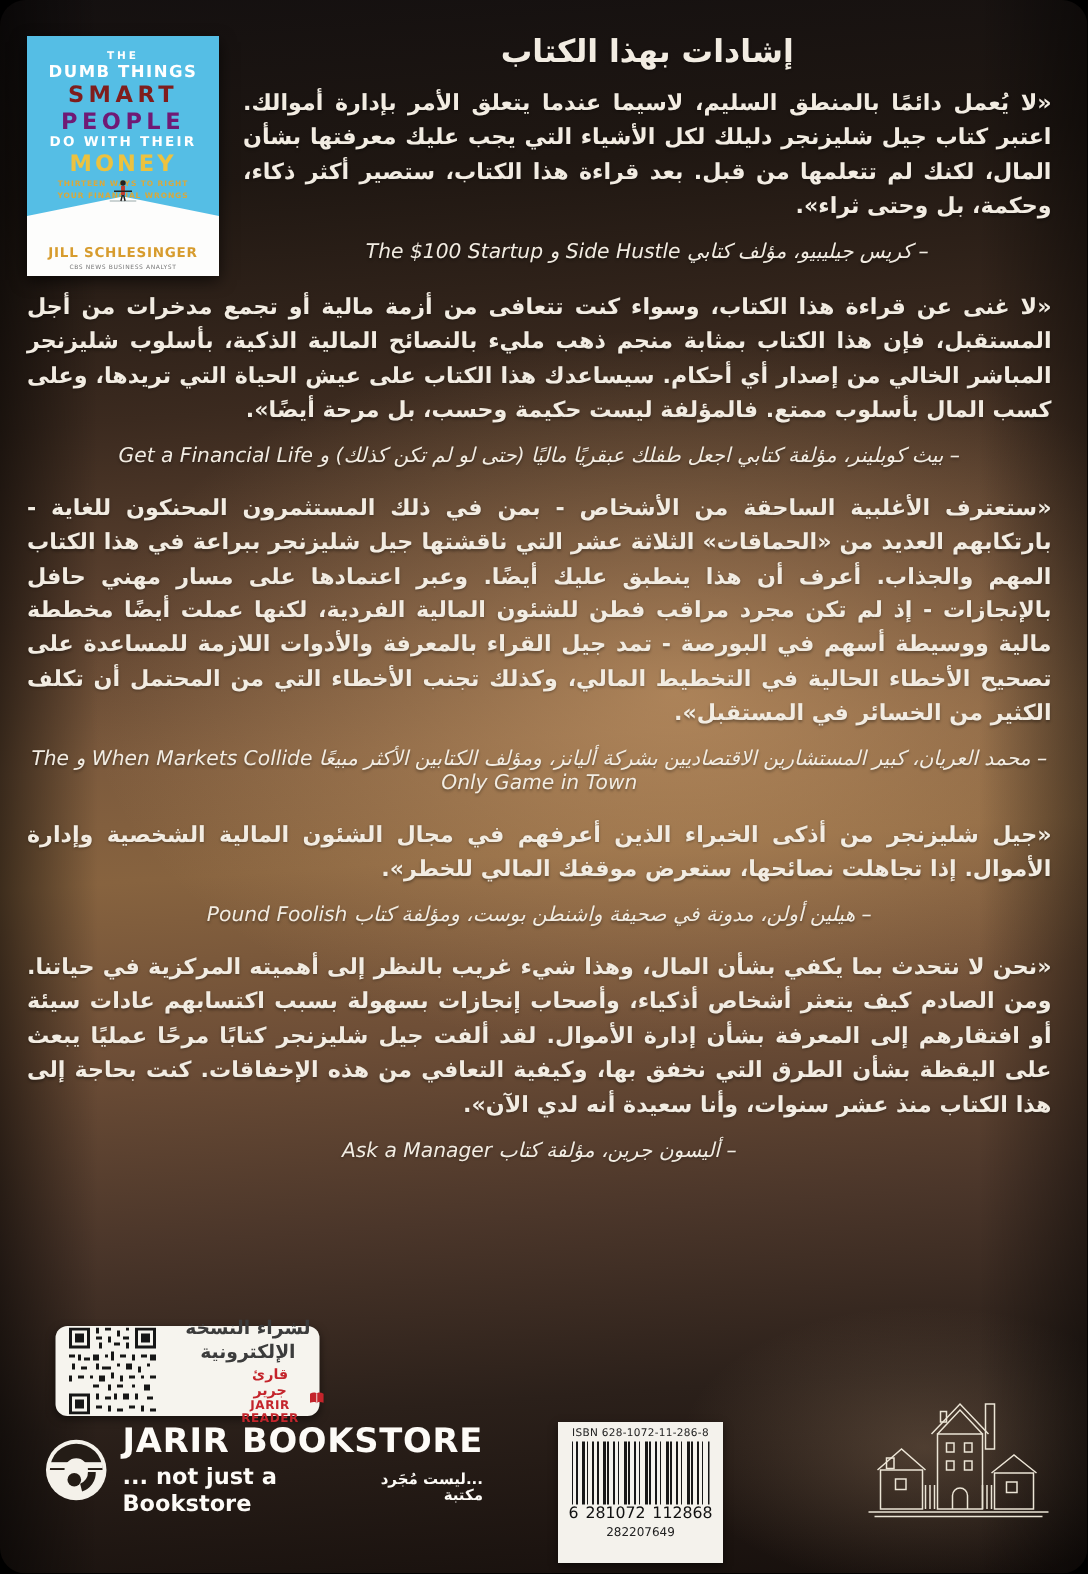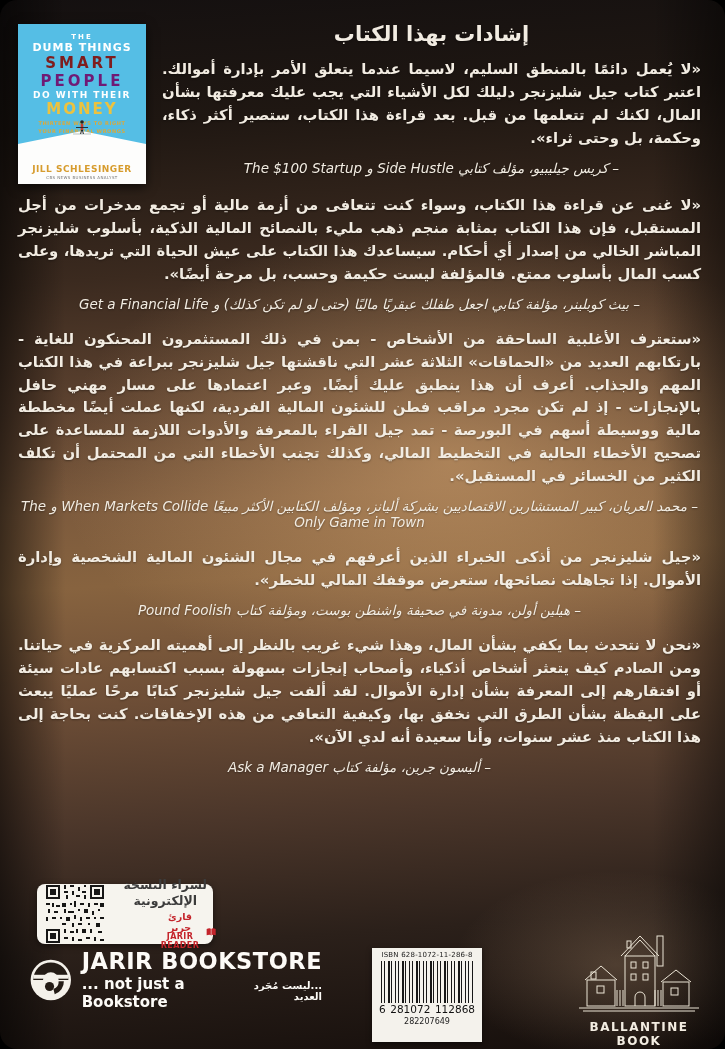--- a/index.html
+++ b/index.html
@@ -158,21 +158,21 @@
       <circle cx="32" cy="32" r="31" fill="#f4f1ea"></circle>
       <path fill="#241c16" d="M32 5 A27 27 0 0 1 59 32 L44 32 A12 12 0 0 0 20 32 L5 32 A27 27 0 0 1 32 5 Z"></path>
       <rect x="5" y="24" width="54" height="6" fill="#f4f1ea"></rect>
       <circle cx="30" cy="42" r="7" fill="#241c16"></circle>
       <path fill="#241c16" d="M44 34 h8 a20 20 0 0 1 -14 20 l-2 -8 a12 12 0 0 0 8 -12 z"></path>
     </svg>
     <div class="jarir-text">
       <div class="jarir-en">JARIR BOOKSTORE</div>
       <div class="jarir-tags">
         <span class="jarir-tag-en">... not just a Bookstore</span>
-        <span class="jarir-tag-ar">...ليست مُجَرد العديد</span>
+        <span class="jarir-tag-ar">...ليست مُجَرد مكتبة</span>
       </div>
     </div>
   </div>
 
   <div class="barcode-card">
     <div class="isbn">ISBN 628-1072-11-286-8</div>
     <div class="bars"></div>
     <div class="digits">
       <span>6</span>
       <span>281072</span>
@@ -196,16 +196,15 @@
       <rect x="13" y="50" width="28" height="26"></rect>
       <path d="M11 50 L27 36 L43 50"></path>
       <rect x="17" y="42" width="5" height="7"></rect>
       <rect x="23" y="56" width="7" height="7"></rect>
       <rect x="89" y="52" width="26" height="24"></rect>
       <path d="M87 52 L102 40 L117 52"></path>
       <rect x="97" y="58" width="7" height="7"></rect>
       <path d="M43 60 V76 M46 60 V76 M49 60 V76 M81 60 V76 M84 60 V76 M87 60 V76"></path>
       <path d="M5 78 H125 M9 81 H121"></path>
     </svg>
-    <div class="ballantine-label">BALLANTINE BOOK</div>
   </div>
 
 </div>
 
 </body></html>

